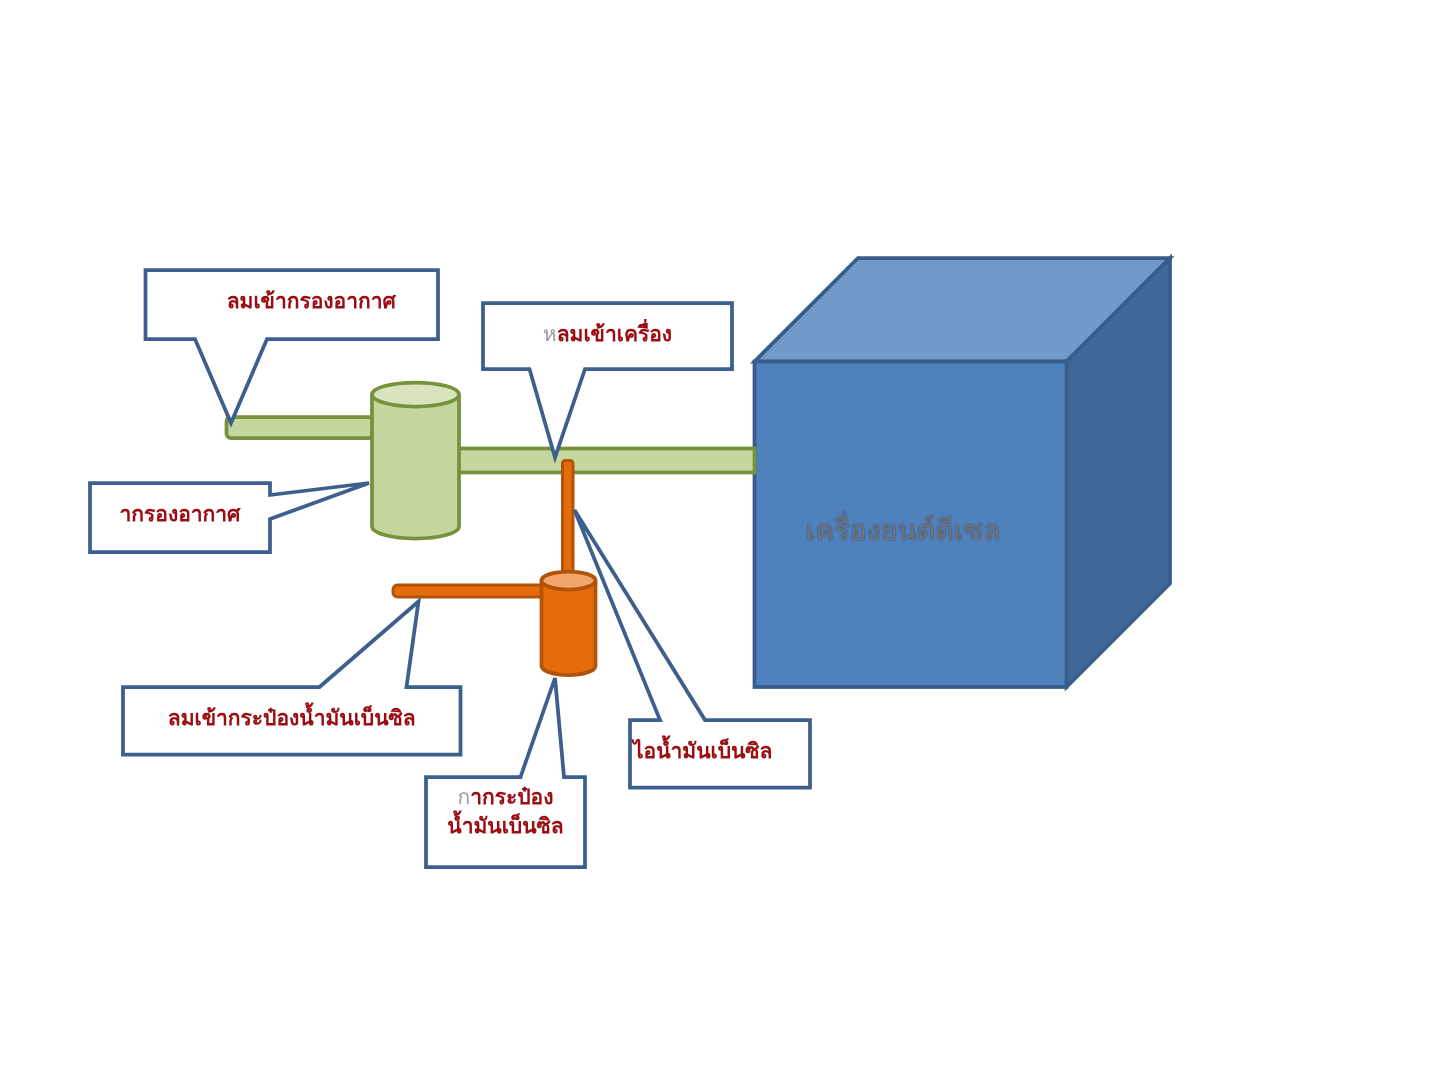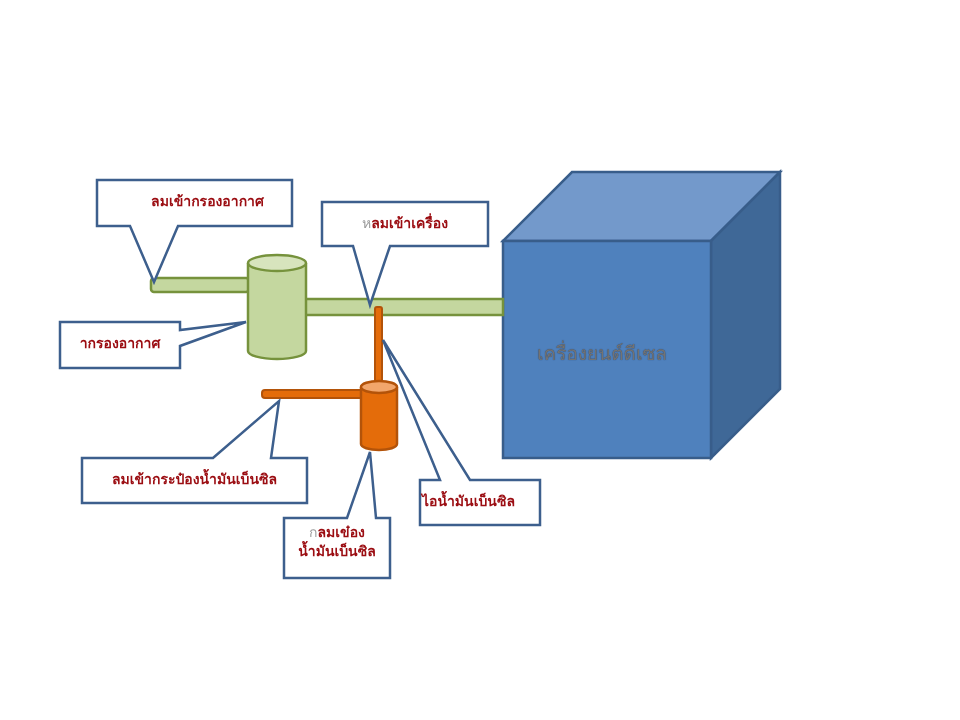--- a/index.html
+++ b/index.html
@@ -62,21 +62,21 @@
 
 <div class="callout-text" style="left:60px; top:334px; width:120px;">
   <span>ากรองอากาศ</span>
 </div>
 
 <div class="callout-text" style="left:82px; top:470px; width:225px;">
   <span>ลมเข้ากระป๋องน้ำมันเบ็นซิล</span>
 </div>
 
 <div class="callout-text" style="left:284px; top:523px; width:106px;">
-  <div><span class="ghost">ก</span><span>ลมเข๋อง</span></div>
+  <div><span class="ghost">ก</span><span>ากระป๋อง</span></div>
   <div>น้ำมันเบ็นซิล</div>
 </div>
 
 <div class="callout-text" style="left:420px; top:492px; width:97px;">
   <span>ไอน้ำมันเบ็นซิล</span>
 </div>
 
 <div class="engine-label" style="left:537px; top:338px;">เครื่องยนต์ดีเซล</div>
 
 </body></html>

